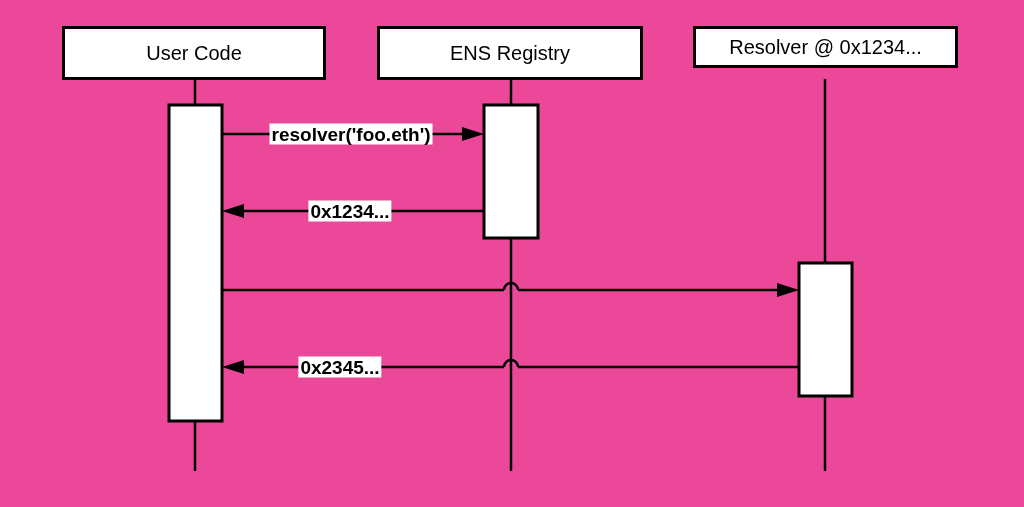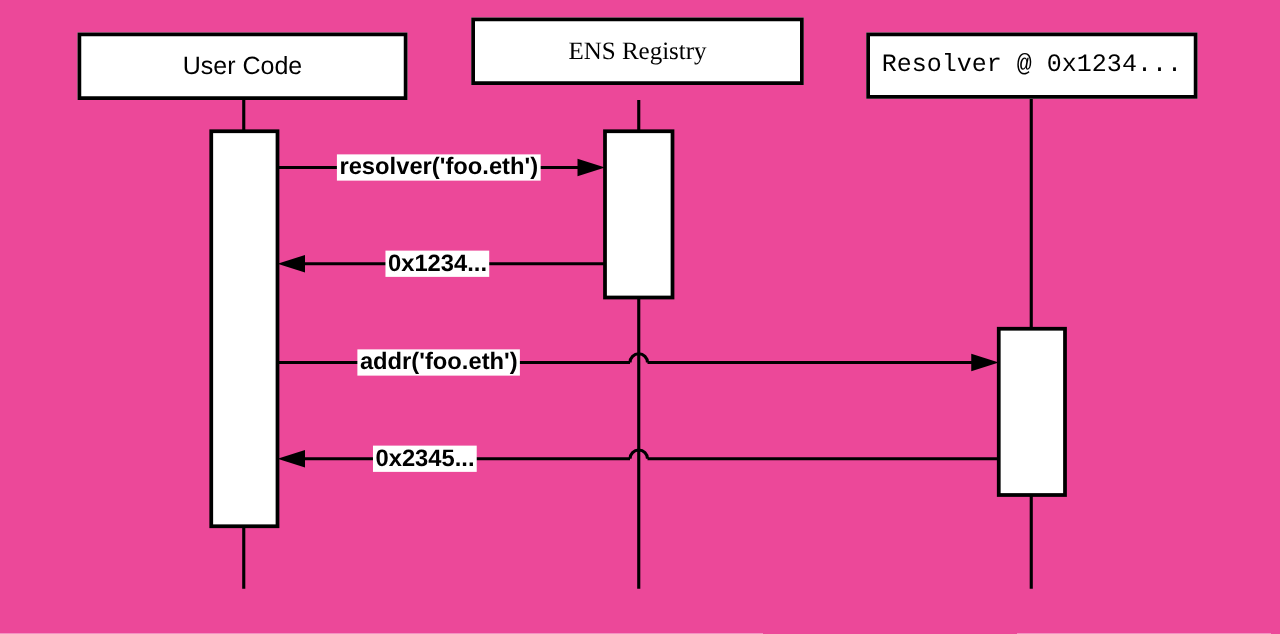--- a/index.html
+++ b/index.html
@@ -80,25 +80,24 @@
 
     <line x1="799" y1="367" x2="518" y2="367" stroke="#000000" stroke-width="2.5"></line>
     <path d="M 504 367 A 7 7 0 0 1 518 367" fill="none" stroke="#000000" stroke-width="2.5"></path>
     <line x1="504" y1="367" x2="240" y2="367" stroke="#000000" stroke-width="2.5"></line>
     <polygon points="222,367 244,360 244,374" fill="#000000"></polygon>
   </svg>
 
   <div class="pbox" style="left:62px; top:26px; width:264px; height:54px;">
     <span>User Code</span>
   </div>
-  <div class="pbox" style="left:377px; top:14px; width:266px; height:54px;font-family:Liberation Serif, serif;">
+  <div class="pbox" style="left:377px; top:26px; width:266px; height:54px;">
     <span>ENS Registry</span>
   </div>
-  <div class="pbox" style="left:693px; top:26px; width:265px; height:53px;font-family:Liberation Mono, monospace;">
+  <div class="pbox" style="left:693px; top:26px; width:265px; height:42px;">
     <span>Resolver @ 0x1234...</span>
   </div>
 
   <span class="msg-label" style="left:351px; top:134px;">resolver('foo.eth')</span>
   <span class="msg-label" style="left:350px; top:211px;text-align:right;">0x1234...</span>
-  <span class="msg-label" style="left:351px; top:290px;">addr('foo.eth')</span>
   <span class="msg-label" style="left:340px; top:367px;">0x2345...</span>
 
 </div>
 
 </body></html>

